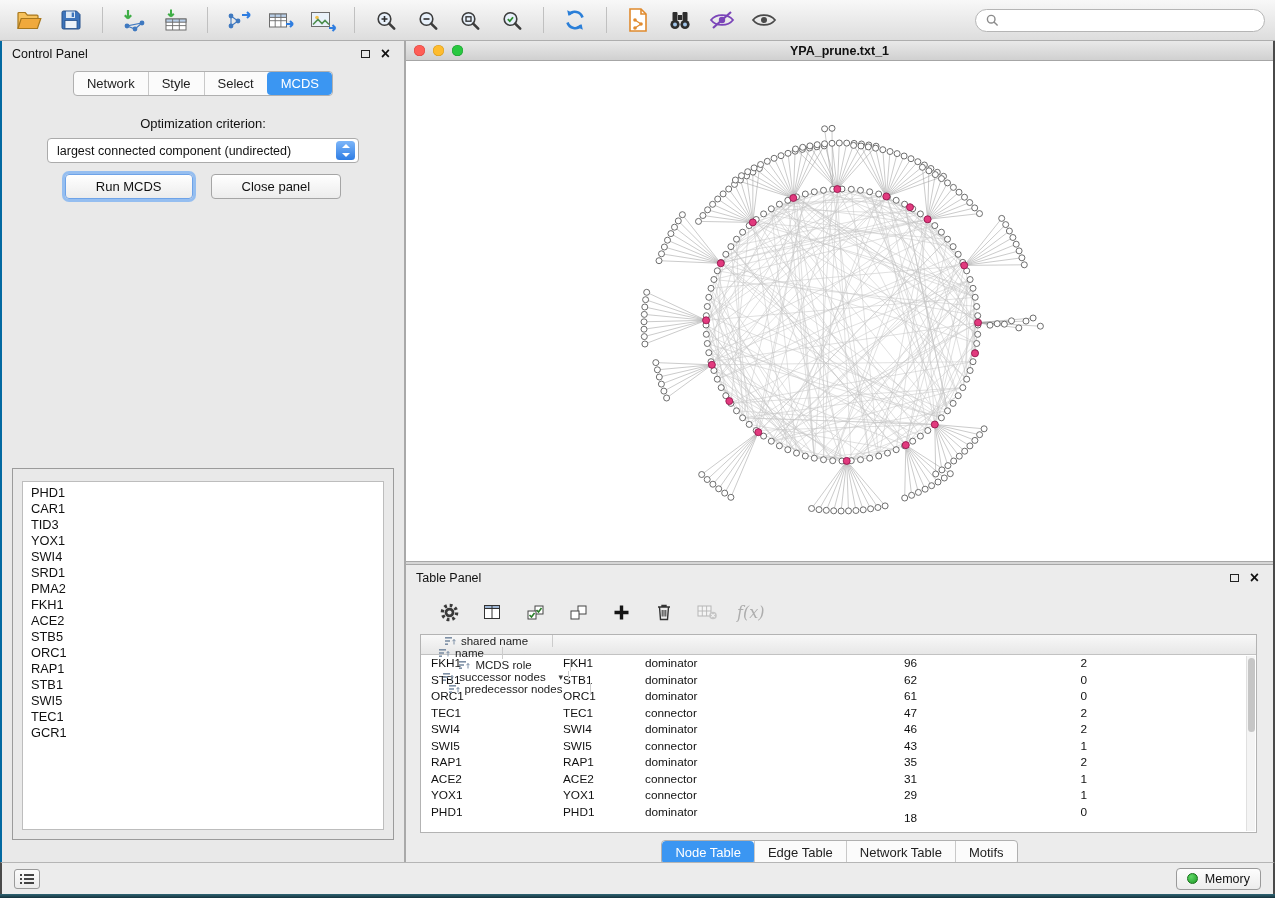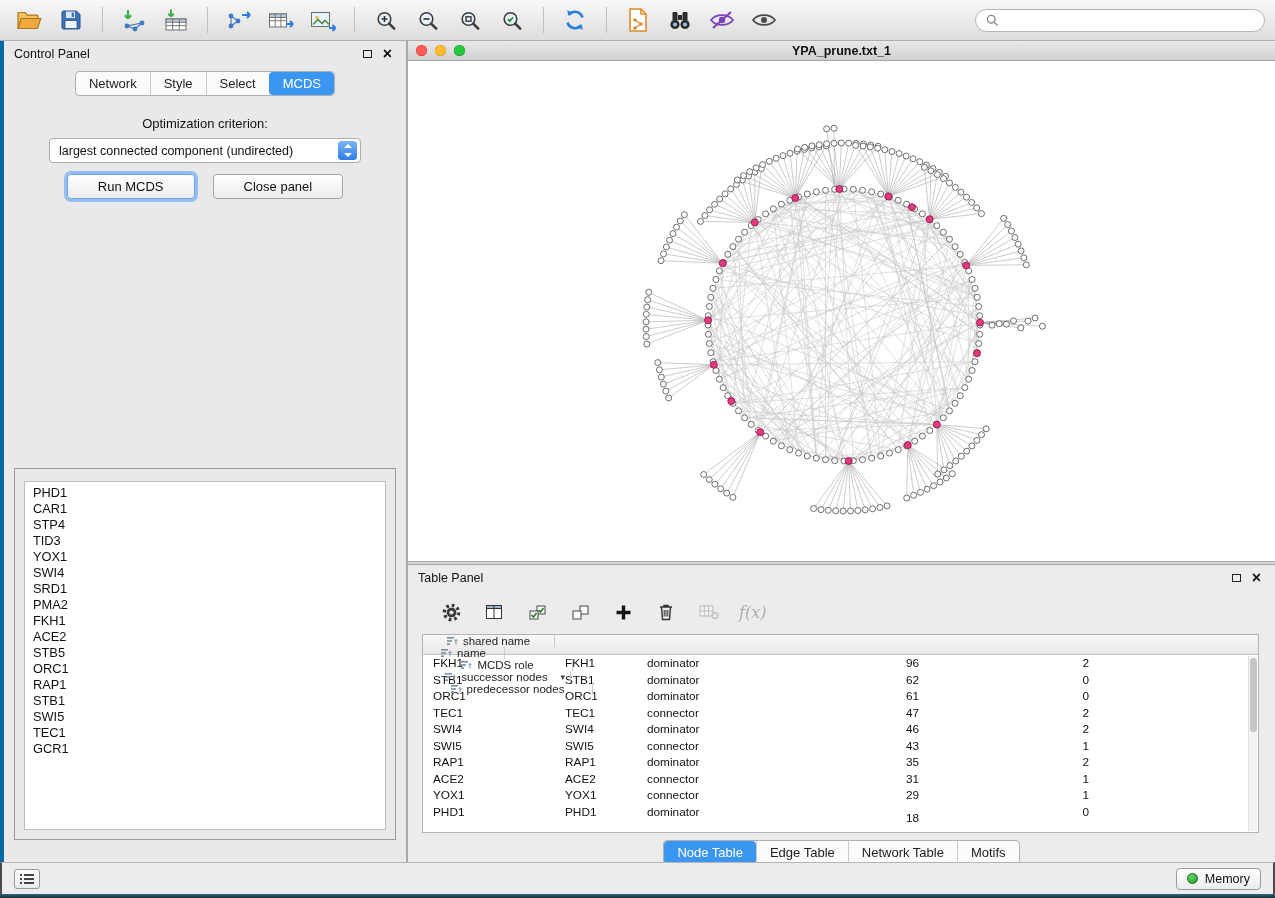--- a/index.html
+++ b/index.html
@@ -11,21 +11,21 @@
   #toolbar { height:41px; display:flex; align-items:center; padding:0 10px; gap:4px;
              background:linear-gradient(#f8f8f8,#dddddd); border-bottom:1px solid #aeaeae; }
   .tb { width:38px; height:32px; display:flex; align-items:center; justify-content:center;
         background:none; border:none; padding:0; }
   .tsep { width:1px; height:26px; background:#c0c0c0; margin:0 8px; }
   #searchwrap { margin-left:auto; width:290px; height:23px; background:#fff; border:1px solid #b5b5b5;
                 border-radius:12px; display:flex; align-items:center; padding:0 10px; gap:6px; }
   #searchwrap input { border:none; outline:none; flex:1; font-size:12.5px; background:transparent; font-family:inherit; }
 
   
-  #content { display:flex; height:821px; border-left:4px solid #0369a1; border-right:2px solid #4a4a4a; background:#701a75; }
+  #content { display:flex; height:821px; border-left:2px solid #0369a1; border-right:2px solid #4a4a4a; background:#701a75; }
 
   
   #cpanel { width:402px; position:relative; background:#e9e9e9; flex:none; }
   .phead { height:25px; display:flex; align-items:center; padding:0 14px 0 10px; font-size:12.5px; color:#111; }
   .phicons { margin-left:auto; display:flex; align-items:center; gap:11px; }
   .sq { width:9px; height:8px; border:1.5px solid #222; display:inline-block; }
   .closex { font-size:16px; font-weight:700; color:#111; line-height:1; }
 
   .segwrap { width:max-content; display:flex; border:1px solid #b0b0b0; border-radius:4px;
              background:#fbfbfb; overflow:hidden; }
@@ -274,21 +274,20 @@
       </div>
       <div class="btnrow">
         <button class="btn focusring">Run MCDS</button>
         <button class="btn">Close panel</button>
       </div>
       <div class="groupbox">
         <span class="legend">MCDS result (17 nodes)</span>
         <div class="mcdslist" id="mcds-list">
             <div class="mcds-item">PHD1</div>
             <div class="mcds-item">CAR1</div>
-            <div class="mcds-item">STP4</div>
             <div class="mcds-item">TID3</div>
             <div class="mcds-item">YOX1</div>
             <div class="mcds-item">SWI4</div>
             <div class="mcds-item">SRD1</div>
             <div class="mcds-item">PMA2</div>
             <div class="mcds-item">FKH1</div>
             <div class="mcds-item">ACE2</div>
             <div class="mcds-item">STB5</div>
             <div class="mcds-item">ORC1</div>
             <div class="mcds-item">RAP1</div>

